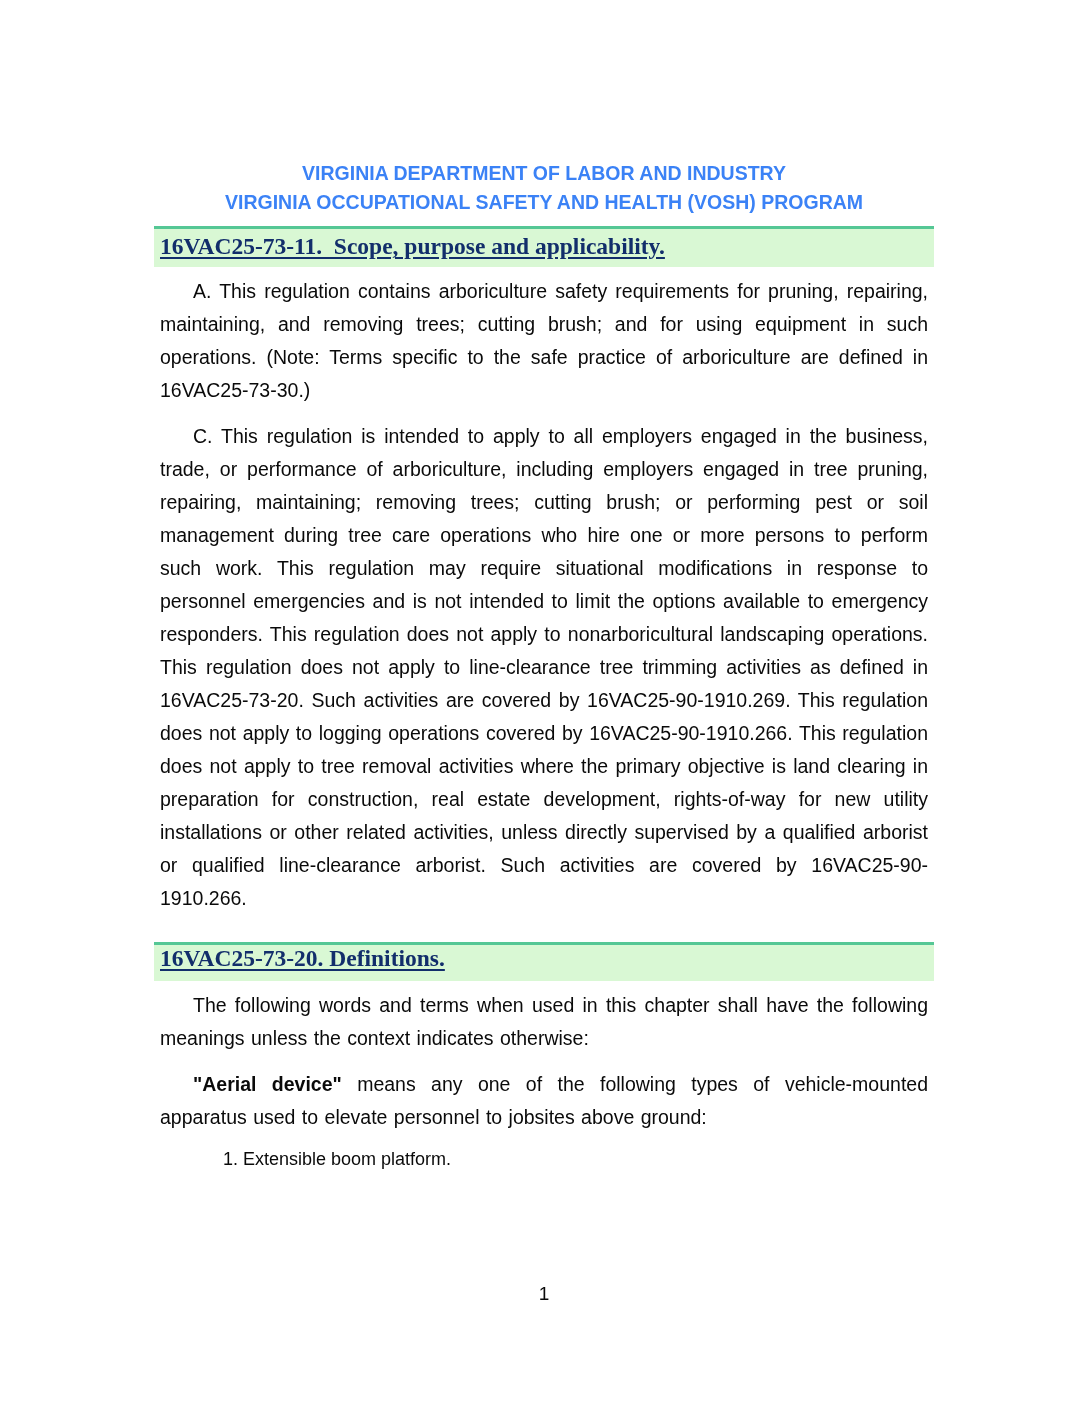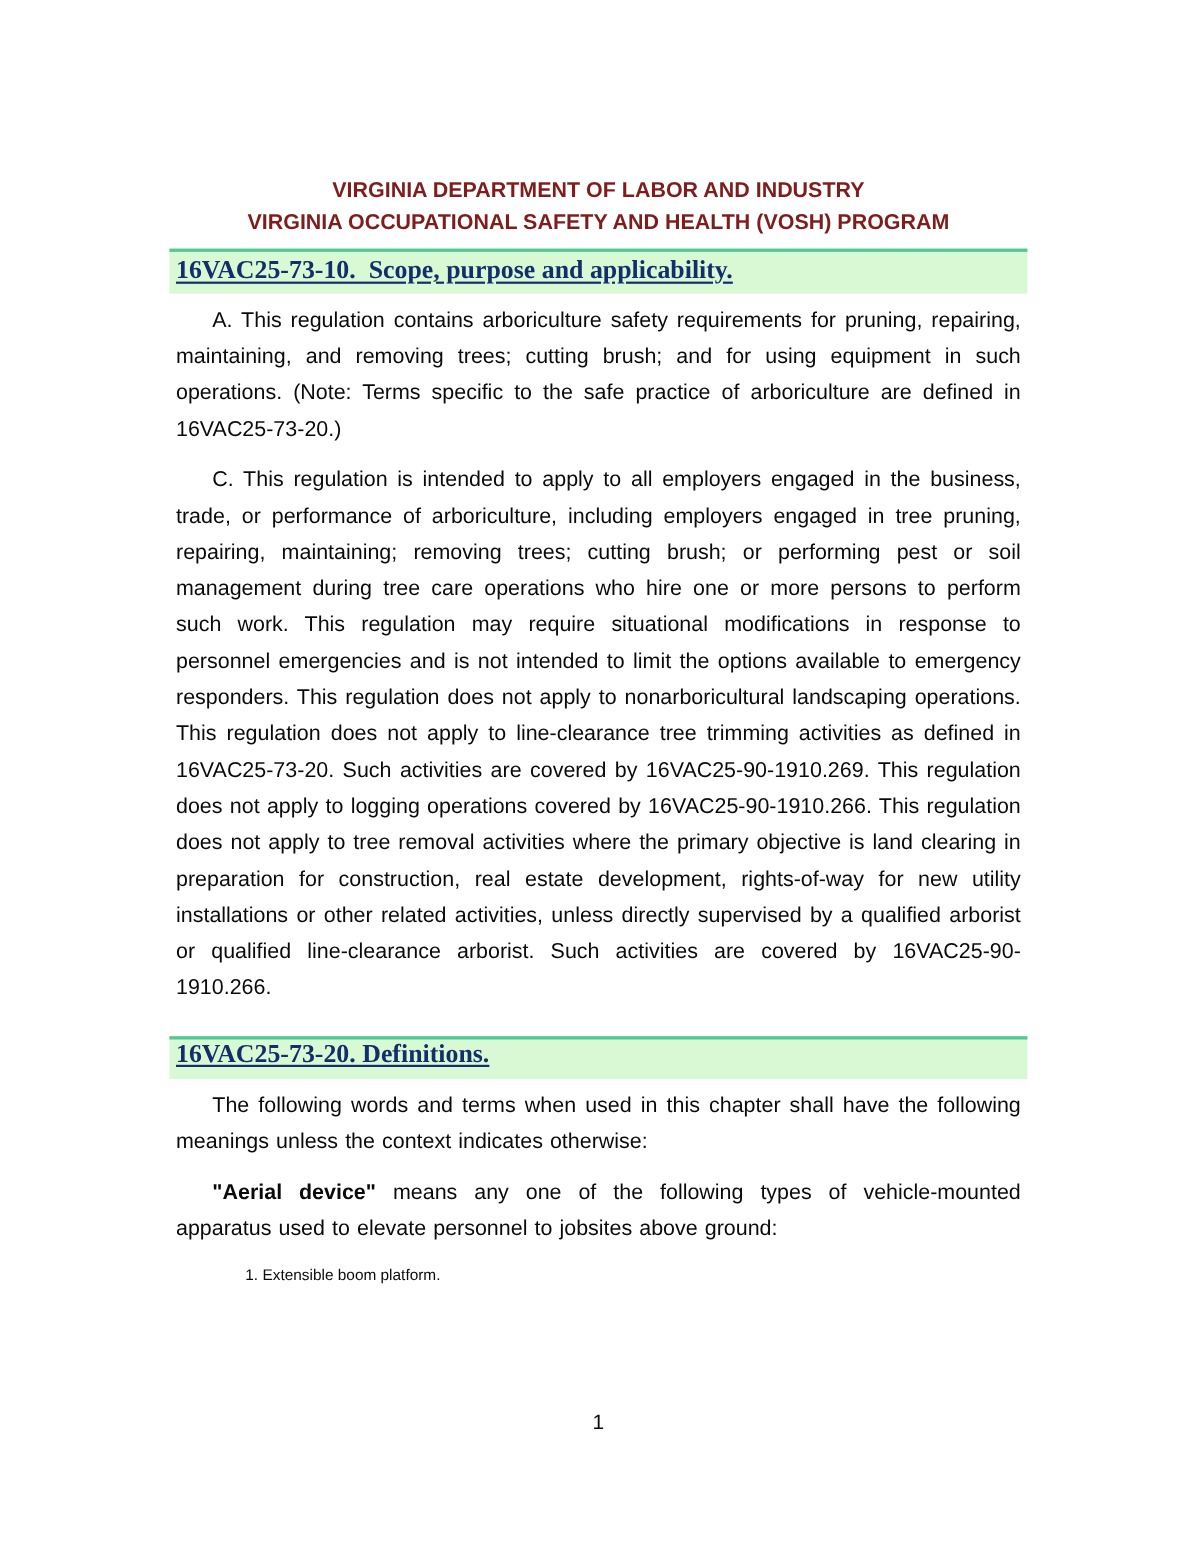--- a/index.html
+++ b/index.html
@@ -14,21 +14,21 @@
   }
   .content {
     position: absolute;
     left: 160px;
     top: 0;
     width: 768px;
   }
   .doc-header {
     padding-top: 159px;
     text-align: center;
-    color: #7f1d1d;
+    color: #3b82f6;
     font-weight: bold;
     font-size: 19.5px;
     line-height: 28.5px;
   }
   .doc-header div { white-space: nowrap; }
   .green-bar {
     margin: 10px -6px 0 -6px;
     padding: 4px 6px 7px 6px;
     background: #d9f8d4;
     border-top: 3px solid #55c795;
@@ -54,21 +54,21 @@
     text-align: justify;
     text-align-last: left;
     text-indent: 33px;
     word-spacing: 1px;
   }
   .para.first-after-bar { margin-top: 8px; }
   .bold { font-weight: bold; }
   .list-item {
     margin: 9px 0 0 0;
     padding-left: 63px;
-    font-size: 14px;
+    font-size: 18px;
     line-height: 33px;
   }
   .page-number {
     position: absolute;
     left: 0;
     right: 0;
     top: 1283px;
     text-align: center;
     font-size: 19px;
     color: #0a0a0a;
@@ -79,22 +79,22 @@
 
 <div class="page">
   <div class="content">
 
     <div class="doc-header">
       <div>VIRGINIA DEPARTMENT OF LABOR AND INDUSTRY</div>
       <div>VIRGINIA OCCUPATIONAL SAFETY AND HEALTH (VOSH) PROGRAM</div>
     </div>
 
     <div class="section-scope">
-      <div class="green-bar">16VAC25-73-10.  Scope, purpose and applicability.</div>
-      <p class="para first-after-bar">A. This regulation contains arboriculture safety requirements for pruning, repairing, maintaining, and removing trees; cutting brush; and for using equipment in such operations. (Note: Terms specific to the safe practice of arboriculture are defined in 16VAC25-73-20.)</p>
+      <div class="green-bar">16VAC25-73-11.  Scope, purpose and applicability.</div>
+      <p class="para first-after-bar">A. This regulation contains arboriculture safety requirements for pruning, repairing, maintaining, and removing trees; cutting brush; and for using equipment in such operations. (Note: Terms specific to the safe practice of arboriculture are defined in 16VAC25-73-30.)</p>
       <p class="para">C. This regulation is intended to apply to all employers engaged in the business, trade, or performance of arboriculture, including employers engaged in tree pruning, repairing, maintaining; removing trees; cutting brush; or performing pest or soil management during tree care operations who hire one or more persons to perform such work. This regulation may require situational modifications in response to personnel emergencies and is not intended to limit the options available to emergency responders. This regulation does not apply to nonarboricultural landscaping operations. This regulation does not apply to line-clearance tree trimming activities as defined in 16VAC25-73-20. Such activities are covered by 16VAC25-90-1910.269. This regulation does not apply to logging operations covered by 16VAC25-90-1910.266. This regulation does not apply to tree removal activities where the primary objective is land clearing in preparation for construction, real estate development, rights-of-way for new utility installations or other related activities, unless directly supervised by a qualified arborist or qualified line-clearance arborist. Such activities are covered by 16VAC25-90-1910.266.</p>
     </div>
 
     <div class="section-definitions">
       <div class="green-bar">16VAC25-73-20. Definitions.</div>
       <p class="para first-after-bar">The following words and terms when used in this chapter shall have the following meanings unless the context indicates otherwise:</p>
       <p class="para"><span class="bold">"Aerial device"</span><span> means any one of the following types of vehicle-mounted apparatus used to elevate personnel to jobsites above ground:</span></p>
       <p class="list-item">1. Extensible boom platform.</p>
     </div>
 

